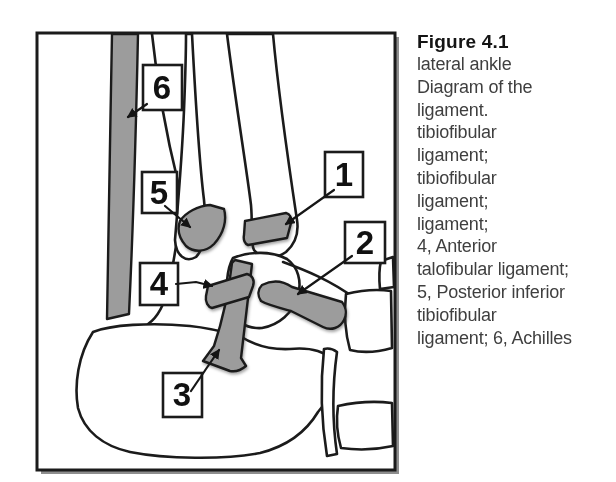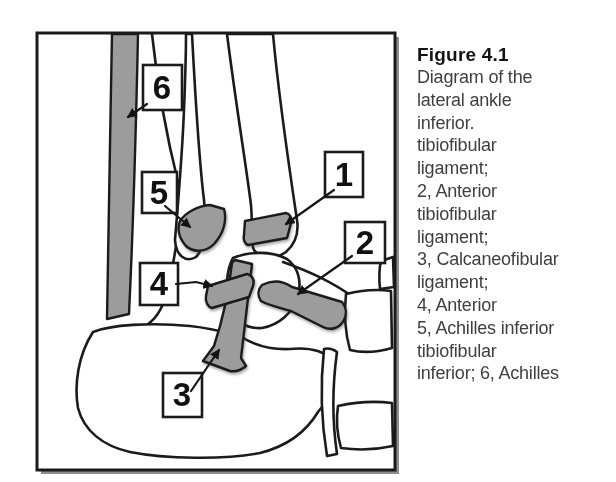--- a/index.html
+++ b/index.html
@@ -9,21 +9,21 @@
   }
   .diagram-wrap{position:absolute;left:0;top:0;width:410px;height:482px;}
   svg{display:block;}
   .bone{fill:#ffffff;stroke:#1b1b1b;stroke-width:2.6;stroke-linejoin:round;}
   .boundary{fill:none;stroke:#1b1b1b;stroke-width:2.6;stroke-linecap:round;}
   .lig{stroke:#1b1b1b;stroke-width:2.4;stroke-linejoin:round;}
   .lig-group{filter:drop-shadow(1.5px 2.5px 1.5px rgba(50,50,50,0.45));}
   .label-box{fill:#ffffff;stroke:#1b1b1b;stroke-width:2.6;}
   .label-num{font-family:"Liberation Sans",sans-serif;font-weight:bold;font-size:33px;fill:#111111;text-anchor:middle;}
   .leader{fill:none;stroke:#161616;stroke-width:2.2;stroke-linecap:round;}
-  .caption{position:absolute;left:417px;top:31px;width:196px;color:#3f3f3f;margin-top:13px;}
+  .caption{position:absolute;left:417px;top:31px;width:196px;color:#3f3f3f;}
   .caption-title{font-size:19px;font-weight:bold;color:#141414;line-height:22px;letter-spacing:0.2px;white-space:nowrap;}
   .caption-line{font-size:18px;line-height:22.8px;letter-spacing:-0.2px;white-space:nowrap;}
 </style>
 </head>
 <body>
 
 <div class="diagram-wrap">
   <svg width="410" height="482" viewBox="0 0 410 482">
     <defs>
       <marker id="arr" viewBox="0 0 10 10" refX="8.5" refY="5" markerWidth="4.6" markerHeight="4.6" orient="auto">
@@ -90,27 +90,26 @@
       <path class="leader" marker-end="url(#arr)" d="M191,391 L219,350"></path>
       <path class="leader" marker-end="url(#arr)" d="M176,284 L196,282 L212,286"></path>
       <path class="leader" marker-end="url(#arr)" d="M165,206 L190,227"></path>
       <path class="leader" marker-end="url(#arr)" d="M147,104 L128,117"></path>
     </g>
   </svg>
 </div>
 
 <div class="caption">
   <div class="caption-title">Figure 4.1</div>
+  <div class="caption-line">lateral ankle</div>
   <div class="caption-line">Diagram of the</div>
-  <div class="caption-line">lateral ankle</div>
-  <div class="caption-line">inferior.</div>
+  <div class="caption-line">ligament.</div>
   <div class="caption-line">tibiofibular</div>
   <div class="caption-line">ligament;</div>
-  <div class="caption-line">2, Anterior</div>
   <div class="caption-line">tibiofibular</div>
   <div class="caption-line">ligament;</div>
-  <div class="caption-line">3, Calcaneofibular</div>
   <div class="caption-line">ligament;</div>
   <div class="caption-line">4, Anterior</div>
-  <div class="caption-line">5, Achilles inferior</div>
+  <div class="caption-line">talofibular ligament;</div>
+  <div class="caption-line">5, Posterior inferior</div>
   <div class="caption-line">tibiofibular</div>
-  <div class="caption-line">inferior; 6, Achilles</div>
+  <div class="caption-line">ligament; 6, Achilles</div>
 </div>
 
 </body></html>

